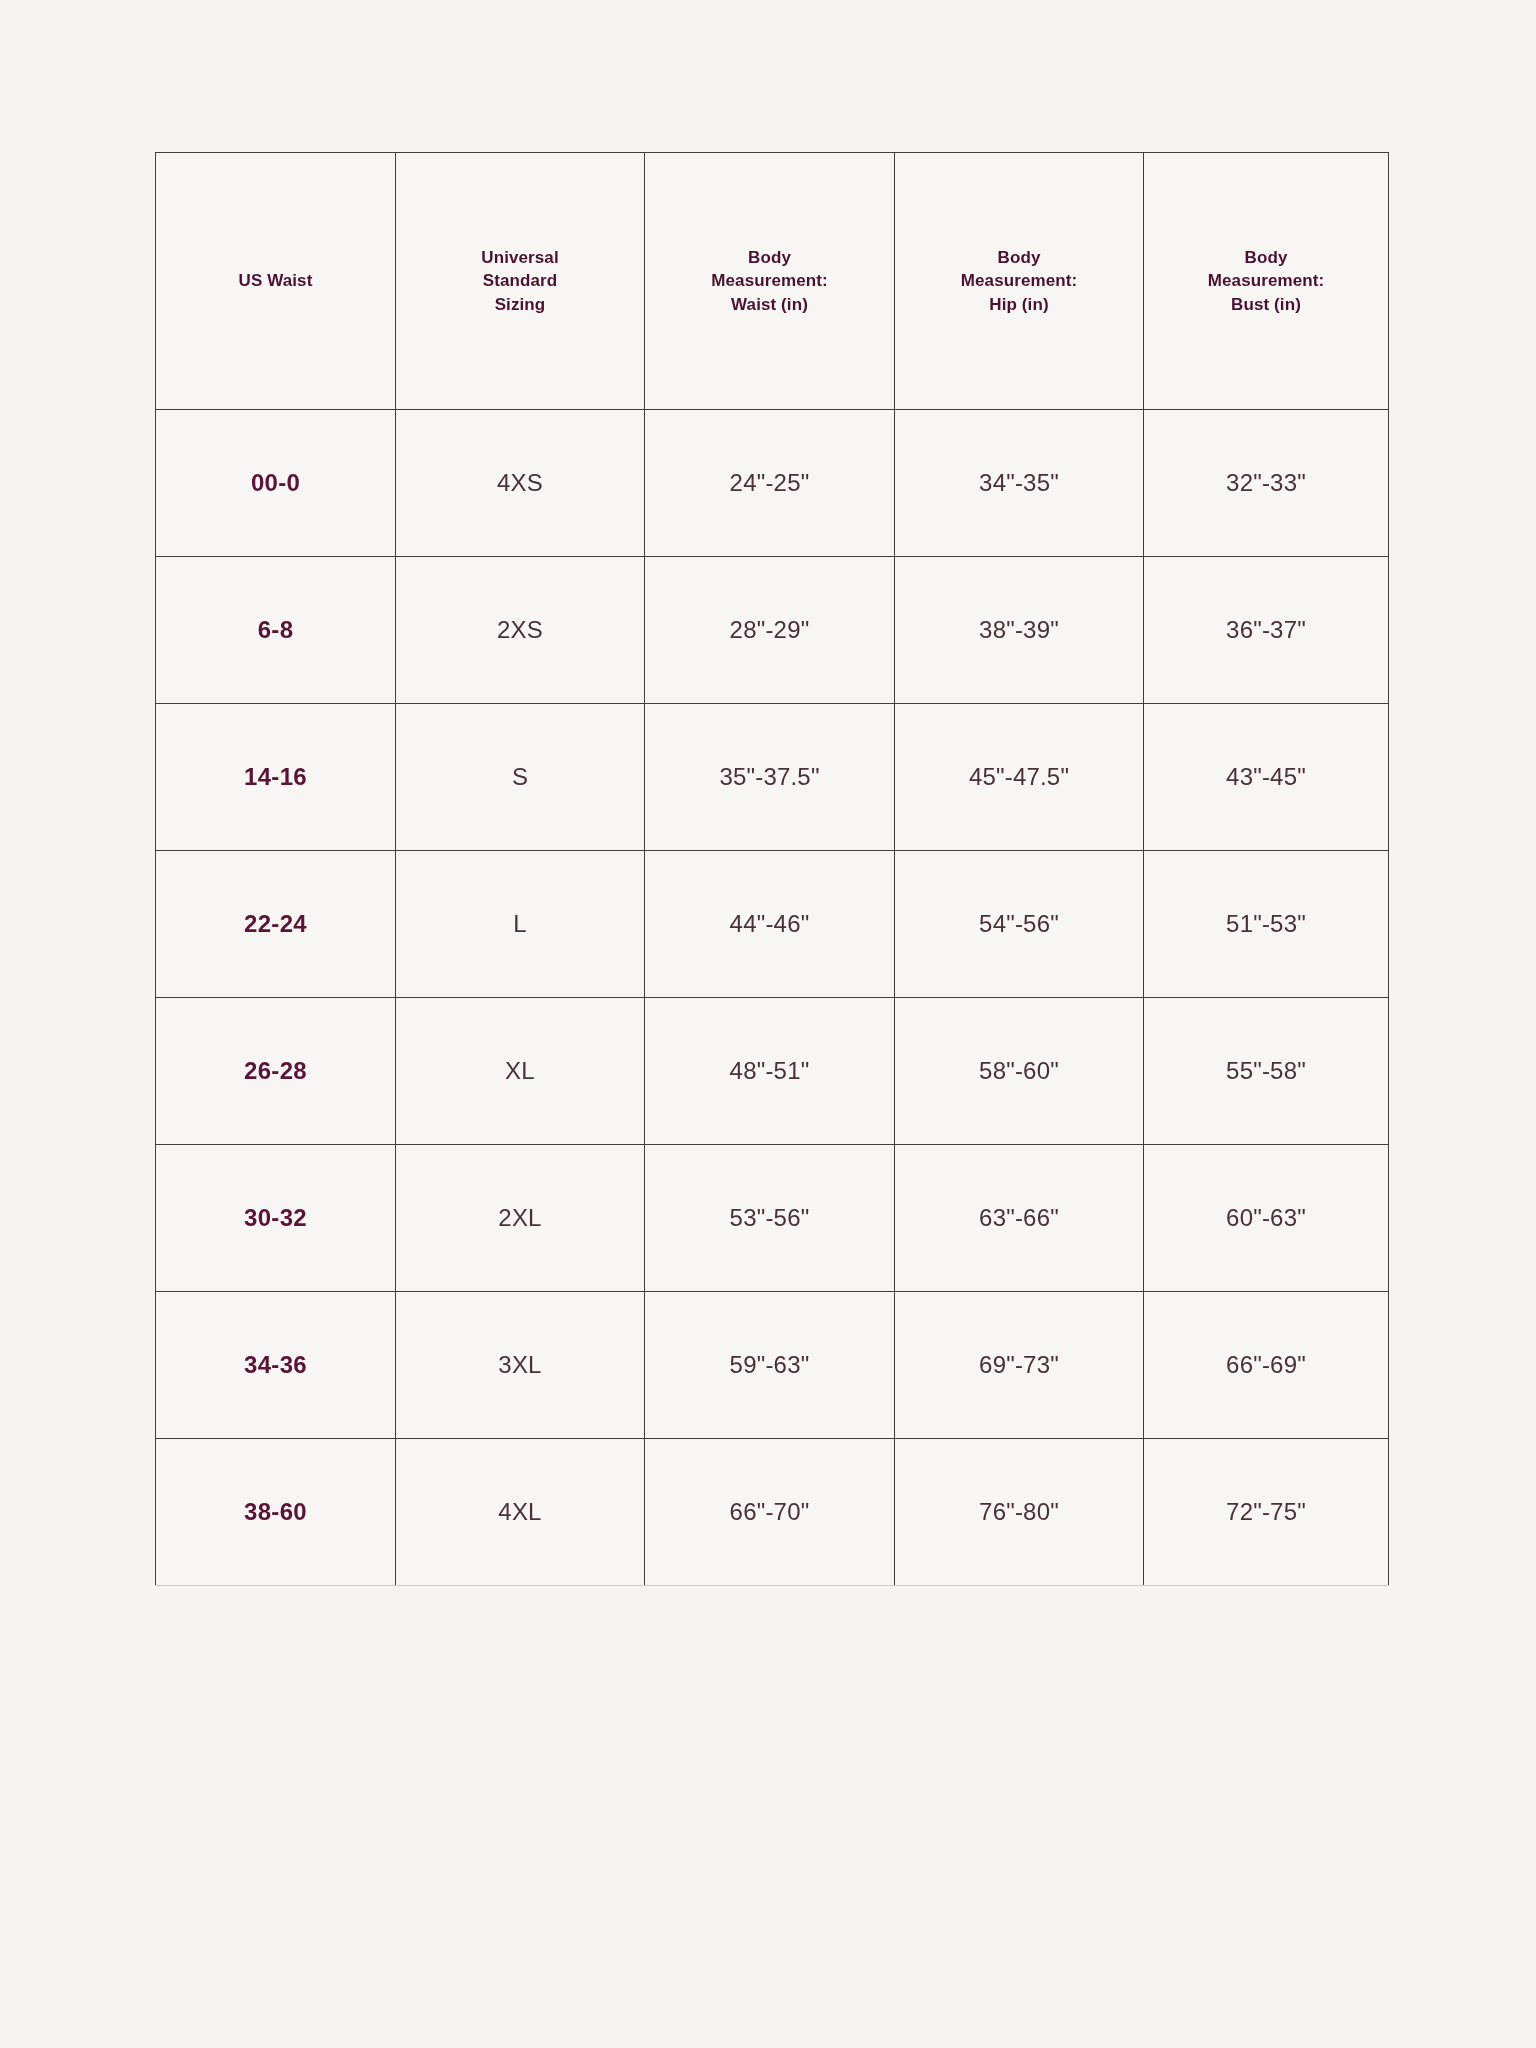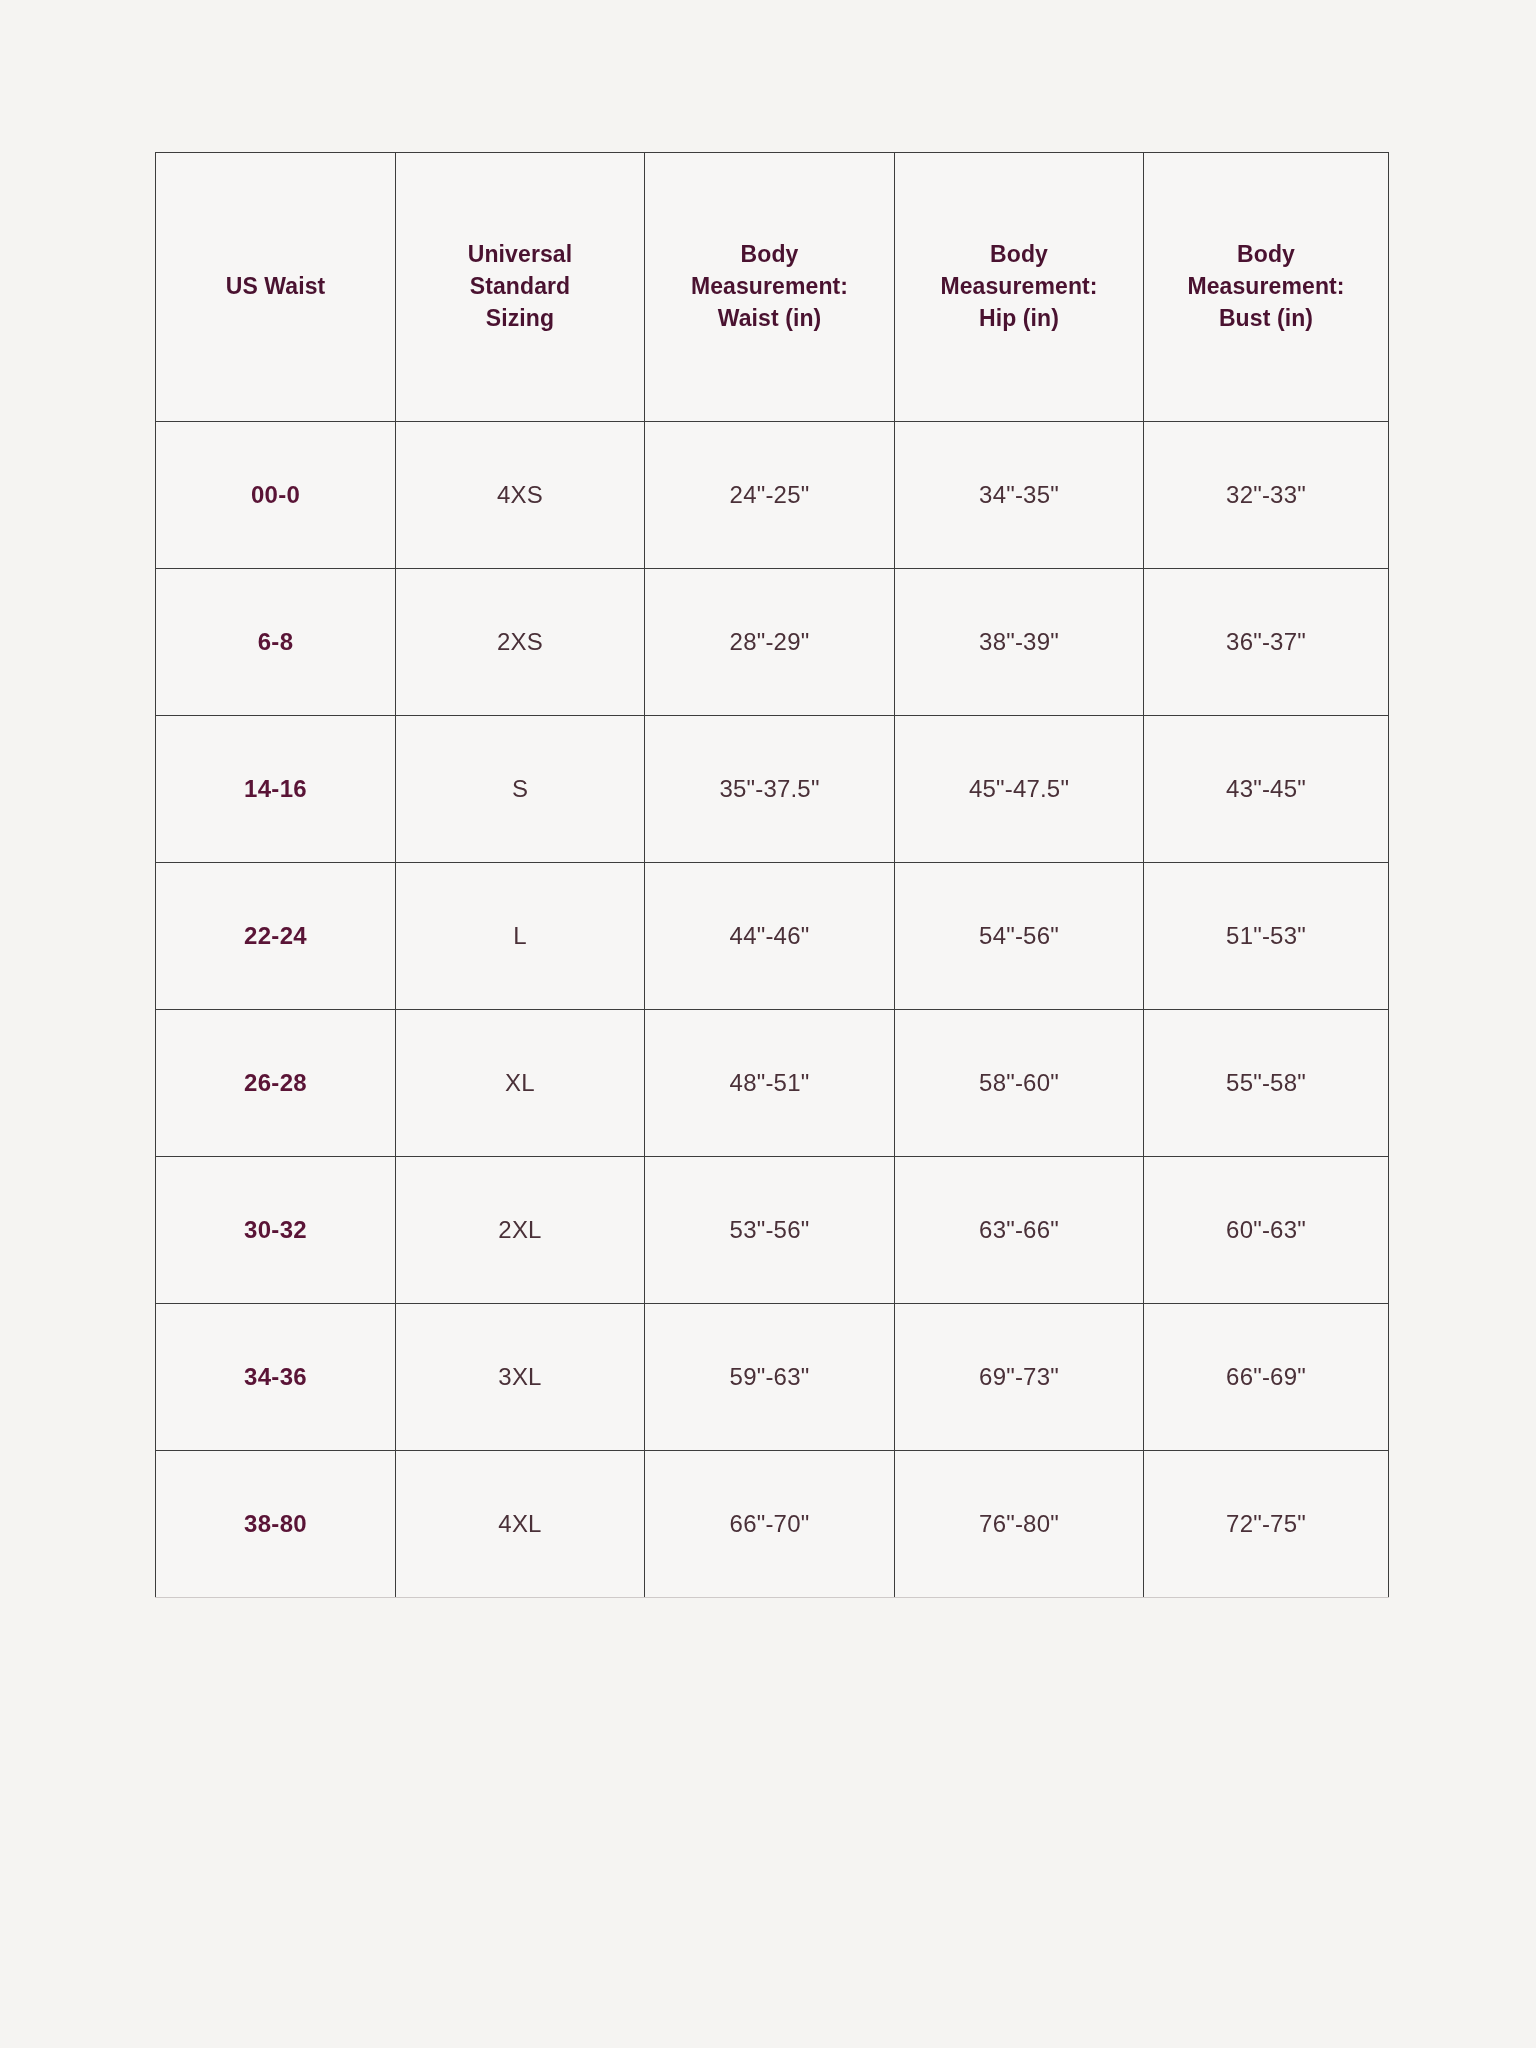--- a/index.html
+++ b/index.html
@@ -43,26 +43,26 @@
 
   table.size-chart th,
   table.size-chart td {
     border: 1px solid #3d3d3d;
     text-align: center;
     vertical-align: middle;
     padding: 0;
   }
   table.size-chart thead th {
     height: 224px;
-    font-size: 23px;
+    font-size: 17px;
     font-weight: bold;
     line-height: 1.38;
     color: #4a1230;
     letter-spacing: 0.1px;
-    padding: 22px 10px;
+    padding: 16px 10px;
   }
   table.size-chart tbody td {
     height: 146px;
     font-size: 24px;
     font-weight: normal;
     color: #4a3038;
     letter-spacing: 0.2px;
   }
   table.size-chart tbody td.us {
     font-size: 24px;
@@ -164,21 +164,21 @@
           <td>60"-63"</td>
         </tr>
         <tr>
           <td class="us">34-36</td>
           <td>3XL</td>
           <td>59"-63"</td>
           <td>69"-73"</td>
           <td>66"-69"</td>
         </tr>
         <tr>
-          <td class="us">38-80</td>
+          <td class="us">38-60</td>
           <td>4XL</td>
           <td>66"-70"</td>
           <td>76"-80"</td>
           <td>72"-75"</td>
         </tr>
       </tbody>
     </table>
   </div>
 </div>
 

